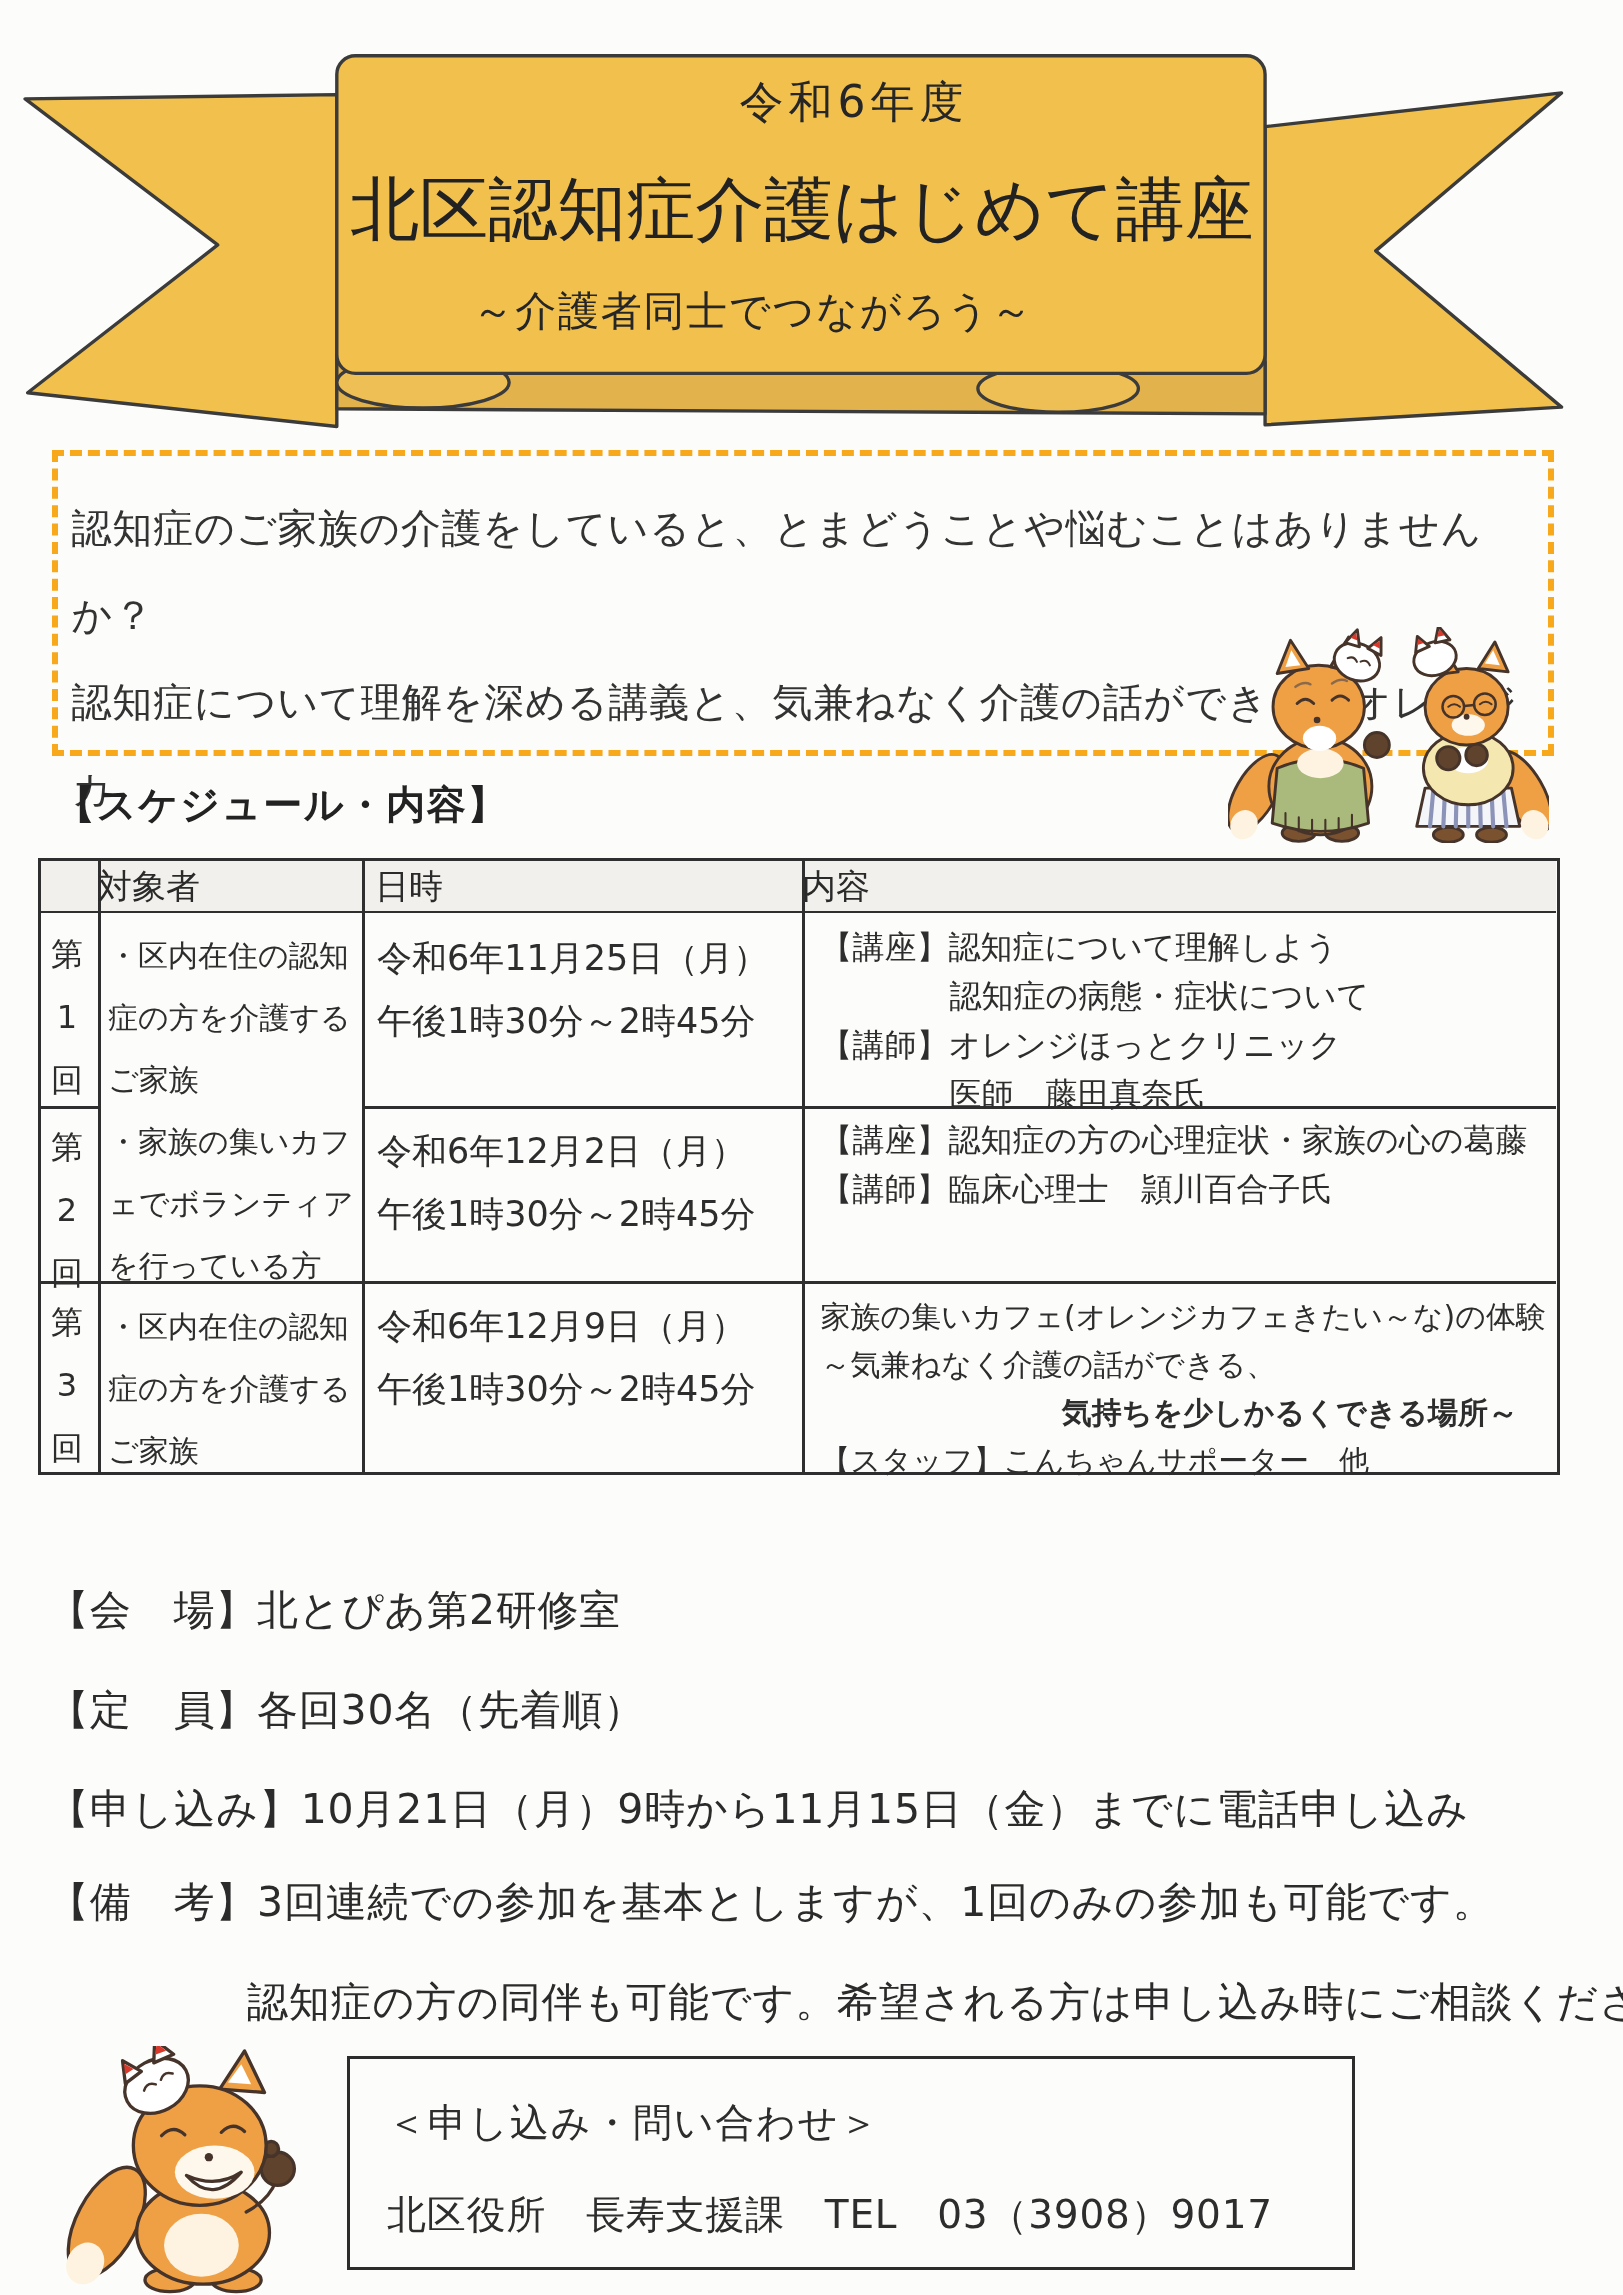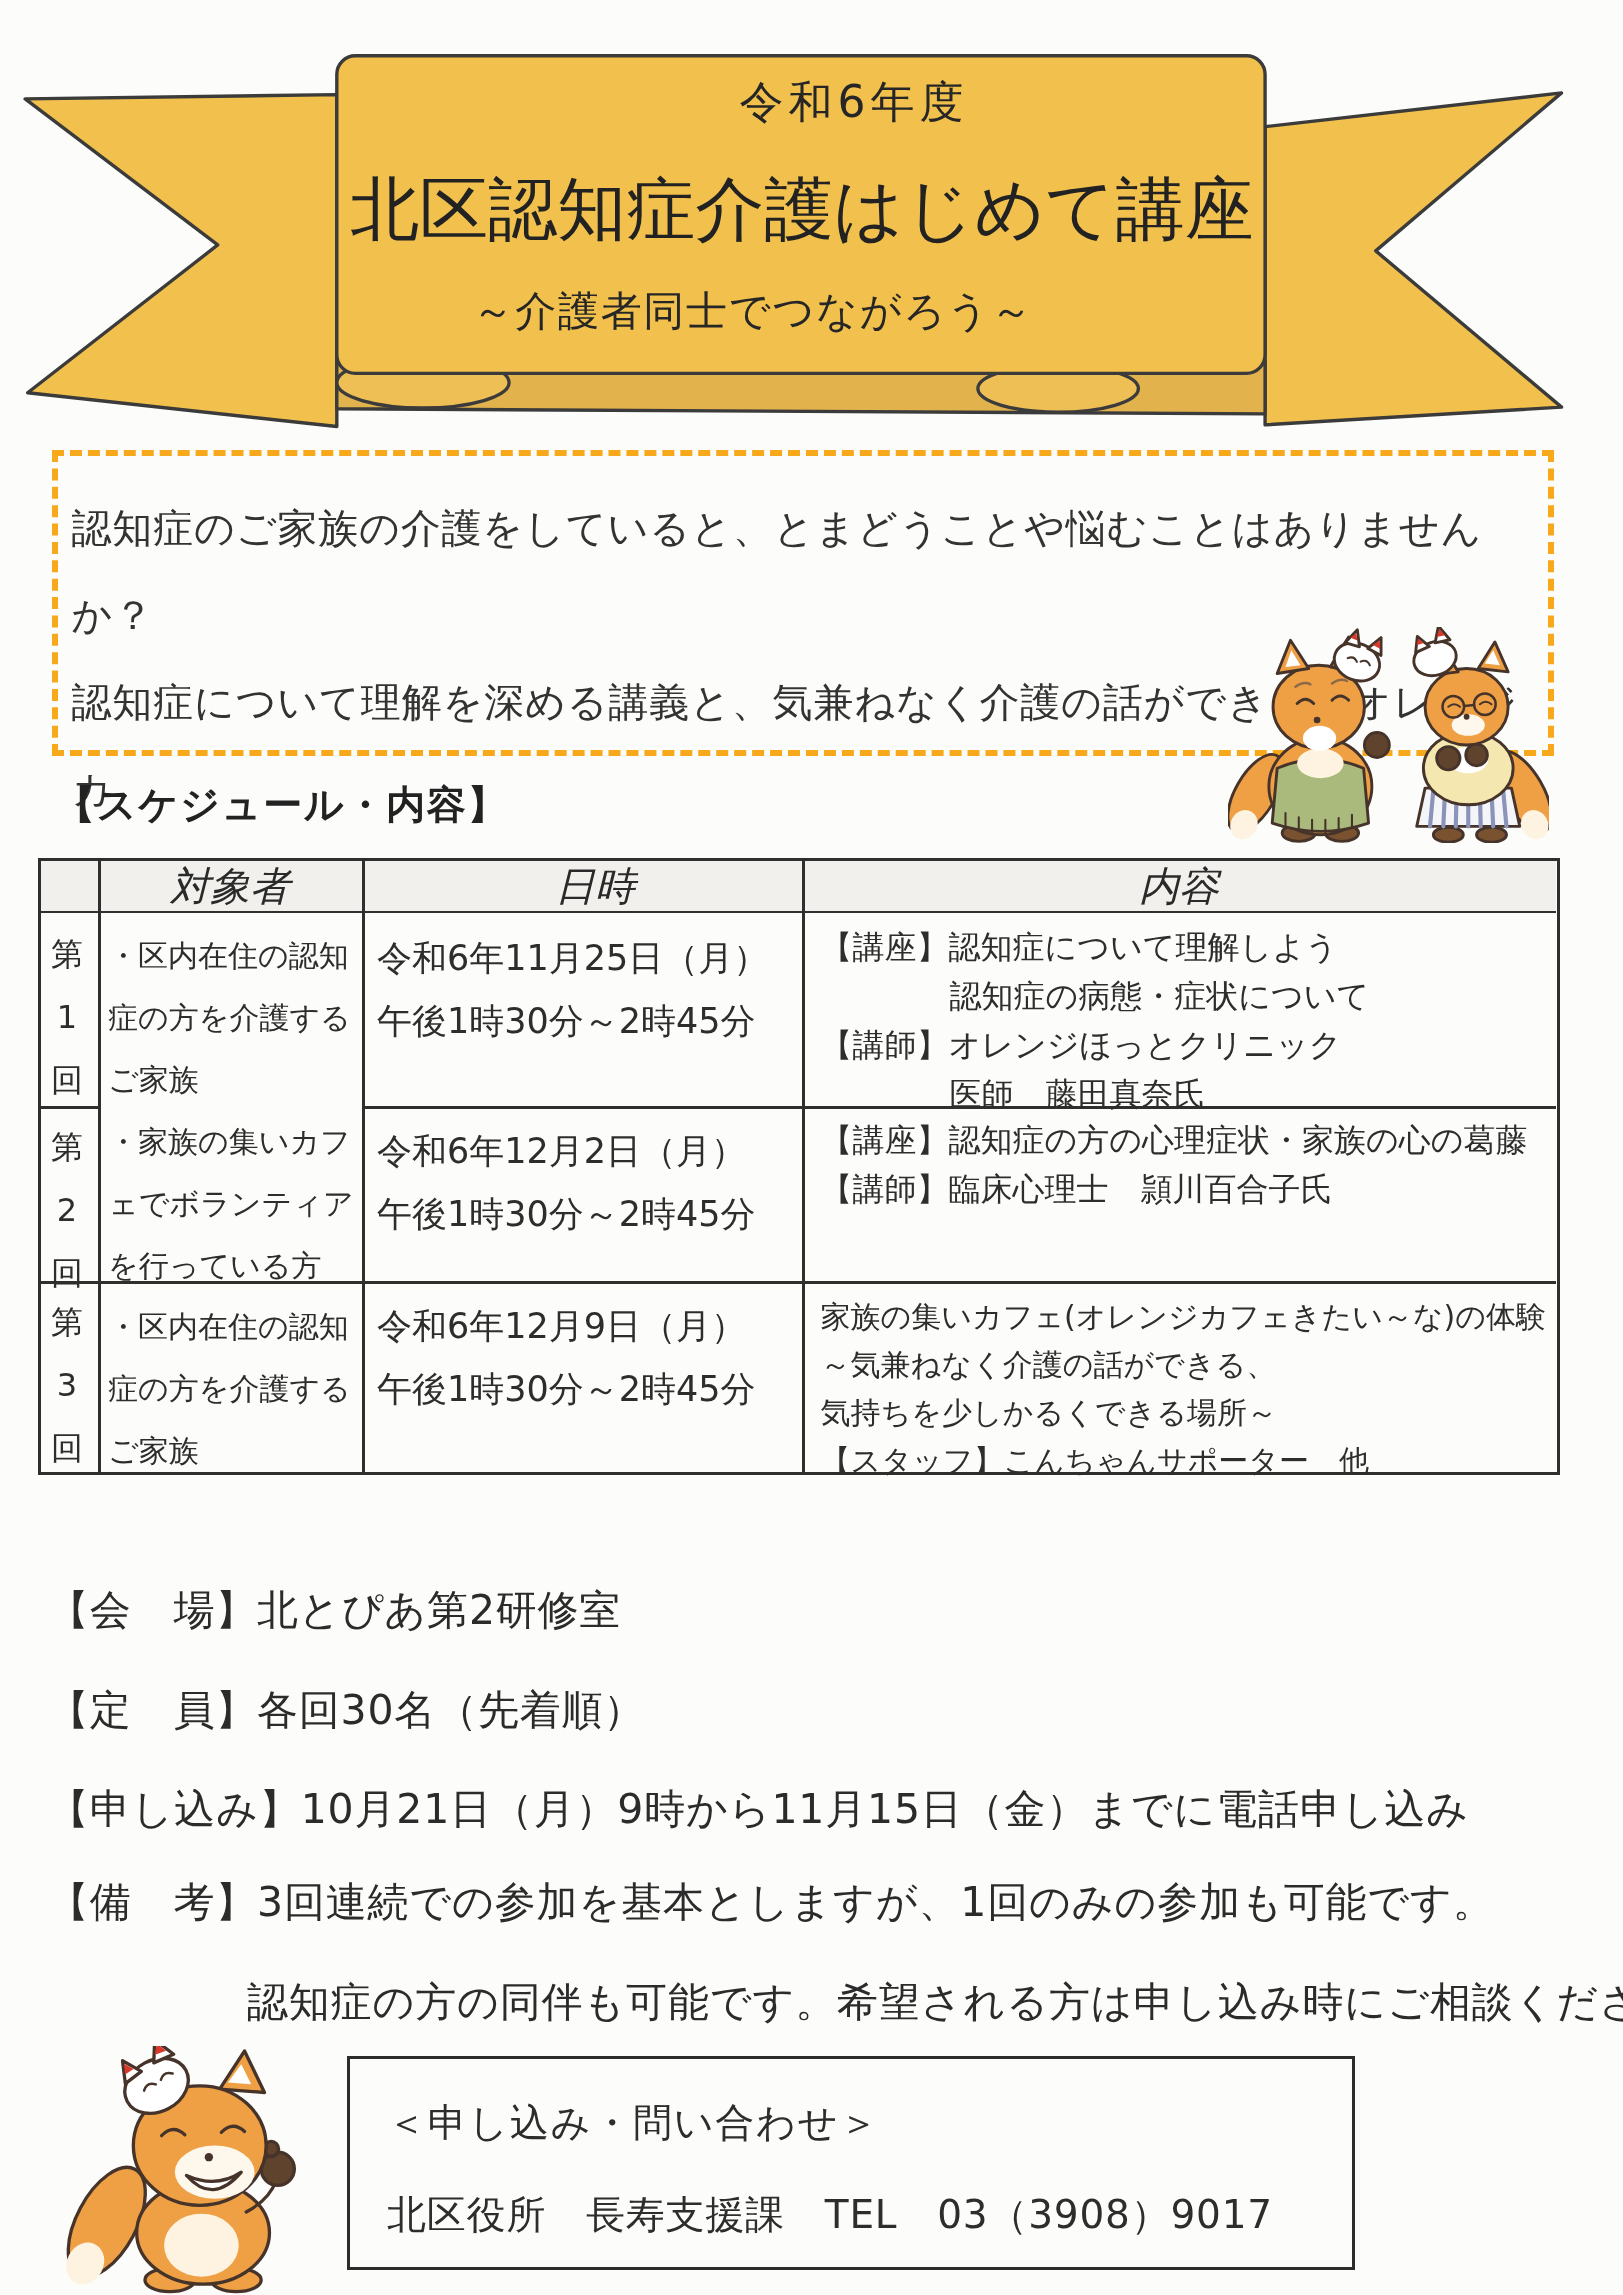--- a/index.html
+++ b/index.html
@@ -18,31 +18,31 @@
       border:6.8px dashed #f7a81b;box-sizing:border-box;padding:29px 12px 0 13.5px;
       font-size:40px;line-height:87px;letter-spacing:0.8px;color:#333;}
   .foxes{position:absolute;left:1228px;top:627px;width:321px;height:216px;z-index:5;}
   
   .sched-heading{position:absolute;left:56px;top:778px;font-size:39px;font-weight:600;
       letter-spacing:1.7px;color:#222;}
   .tbl{position:absolute;left:38px;top:858px;width:1522px;height:617px;
       border:3.4px solid #2f2f2f;box-sizing:border-box;background:#fcfcfa;}
   .tbl .cell{position:absolute;box-sizing:border-box;}
   .tbl .hdr-bg{left:0;top:0;width:1515px;height:52px;background:#f1f0ec;border-bottom:2.5px solid #2f2f2f;}
-  .tbl .hdr{font-size:40px;line-height:51px;text-align:center;color:#2a2a2a;font-style:italic;}
+  .tbl .hdr{font-size:34px;line-height:51px;color:#2a2a2a;}
   .vline{position:absolute;top:0;bottom:0;width:2.5px;background:#2f2f2f;}
   .hseg{position:absolute;height:2.5px;background:#2f2f2f;}
   .round-cell{font-size:32px;line-height:63px;text-align:center;word-break:break-all;
       padding-top:10px;width:52px;}
   .aud-cell{font-size:30px;line-height:62px;padding:12px 6.8px 0 10px;letter-spacing:0;}
   .dt-cell{font-size:35px;line-height:63px;padding:13.5px 0 0 15px;}
   .ct-cell{font-size:32px;line-height:49px;padding:10px 0 0 18.6px;}
   .ct-cell.small{font-size:30px;line-height:48px;padding-top:12px;}
   .ct-cell .indent{padding-left:129px;}
-  .ct-cell .indent-far{text-align:left;padding-right:30px;}
+  .ct-cell .indent-far{text-align:right;padding-right:38px;font-weight:bold;}
   
   .detail{position:absolute;left:48px;font-size:41px;letter-spacing:0.8px;color:#2b2b2b;white-space:nowrap;}
   
   .contact{position:absolute;left:347px;top:2056px;width:1008px;height:214px;
       border:3.4px solid #2c2c2c;box-sizing:border-box;}
   .contact .c-head{position:absolute;left:37px;top:37px;font-size:39px;letter-spacing:1.7px;}
   .contact .c-info{position:absolute;left:37px;top:129px;font-size:39px;letter-spacing:0.8px;white-space:nowrap;}
   .fox-big{position:absolute;left:61px;top:2046px;width:275px;height:249px;}
 </style>
 </head>

